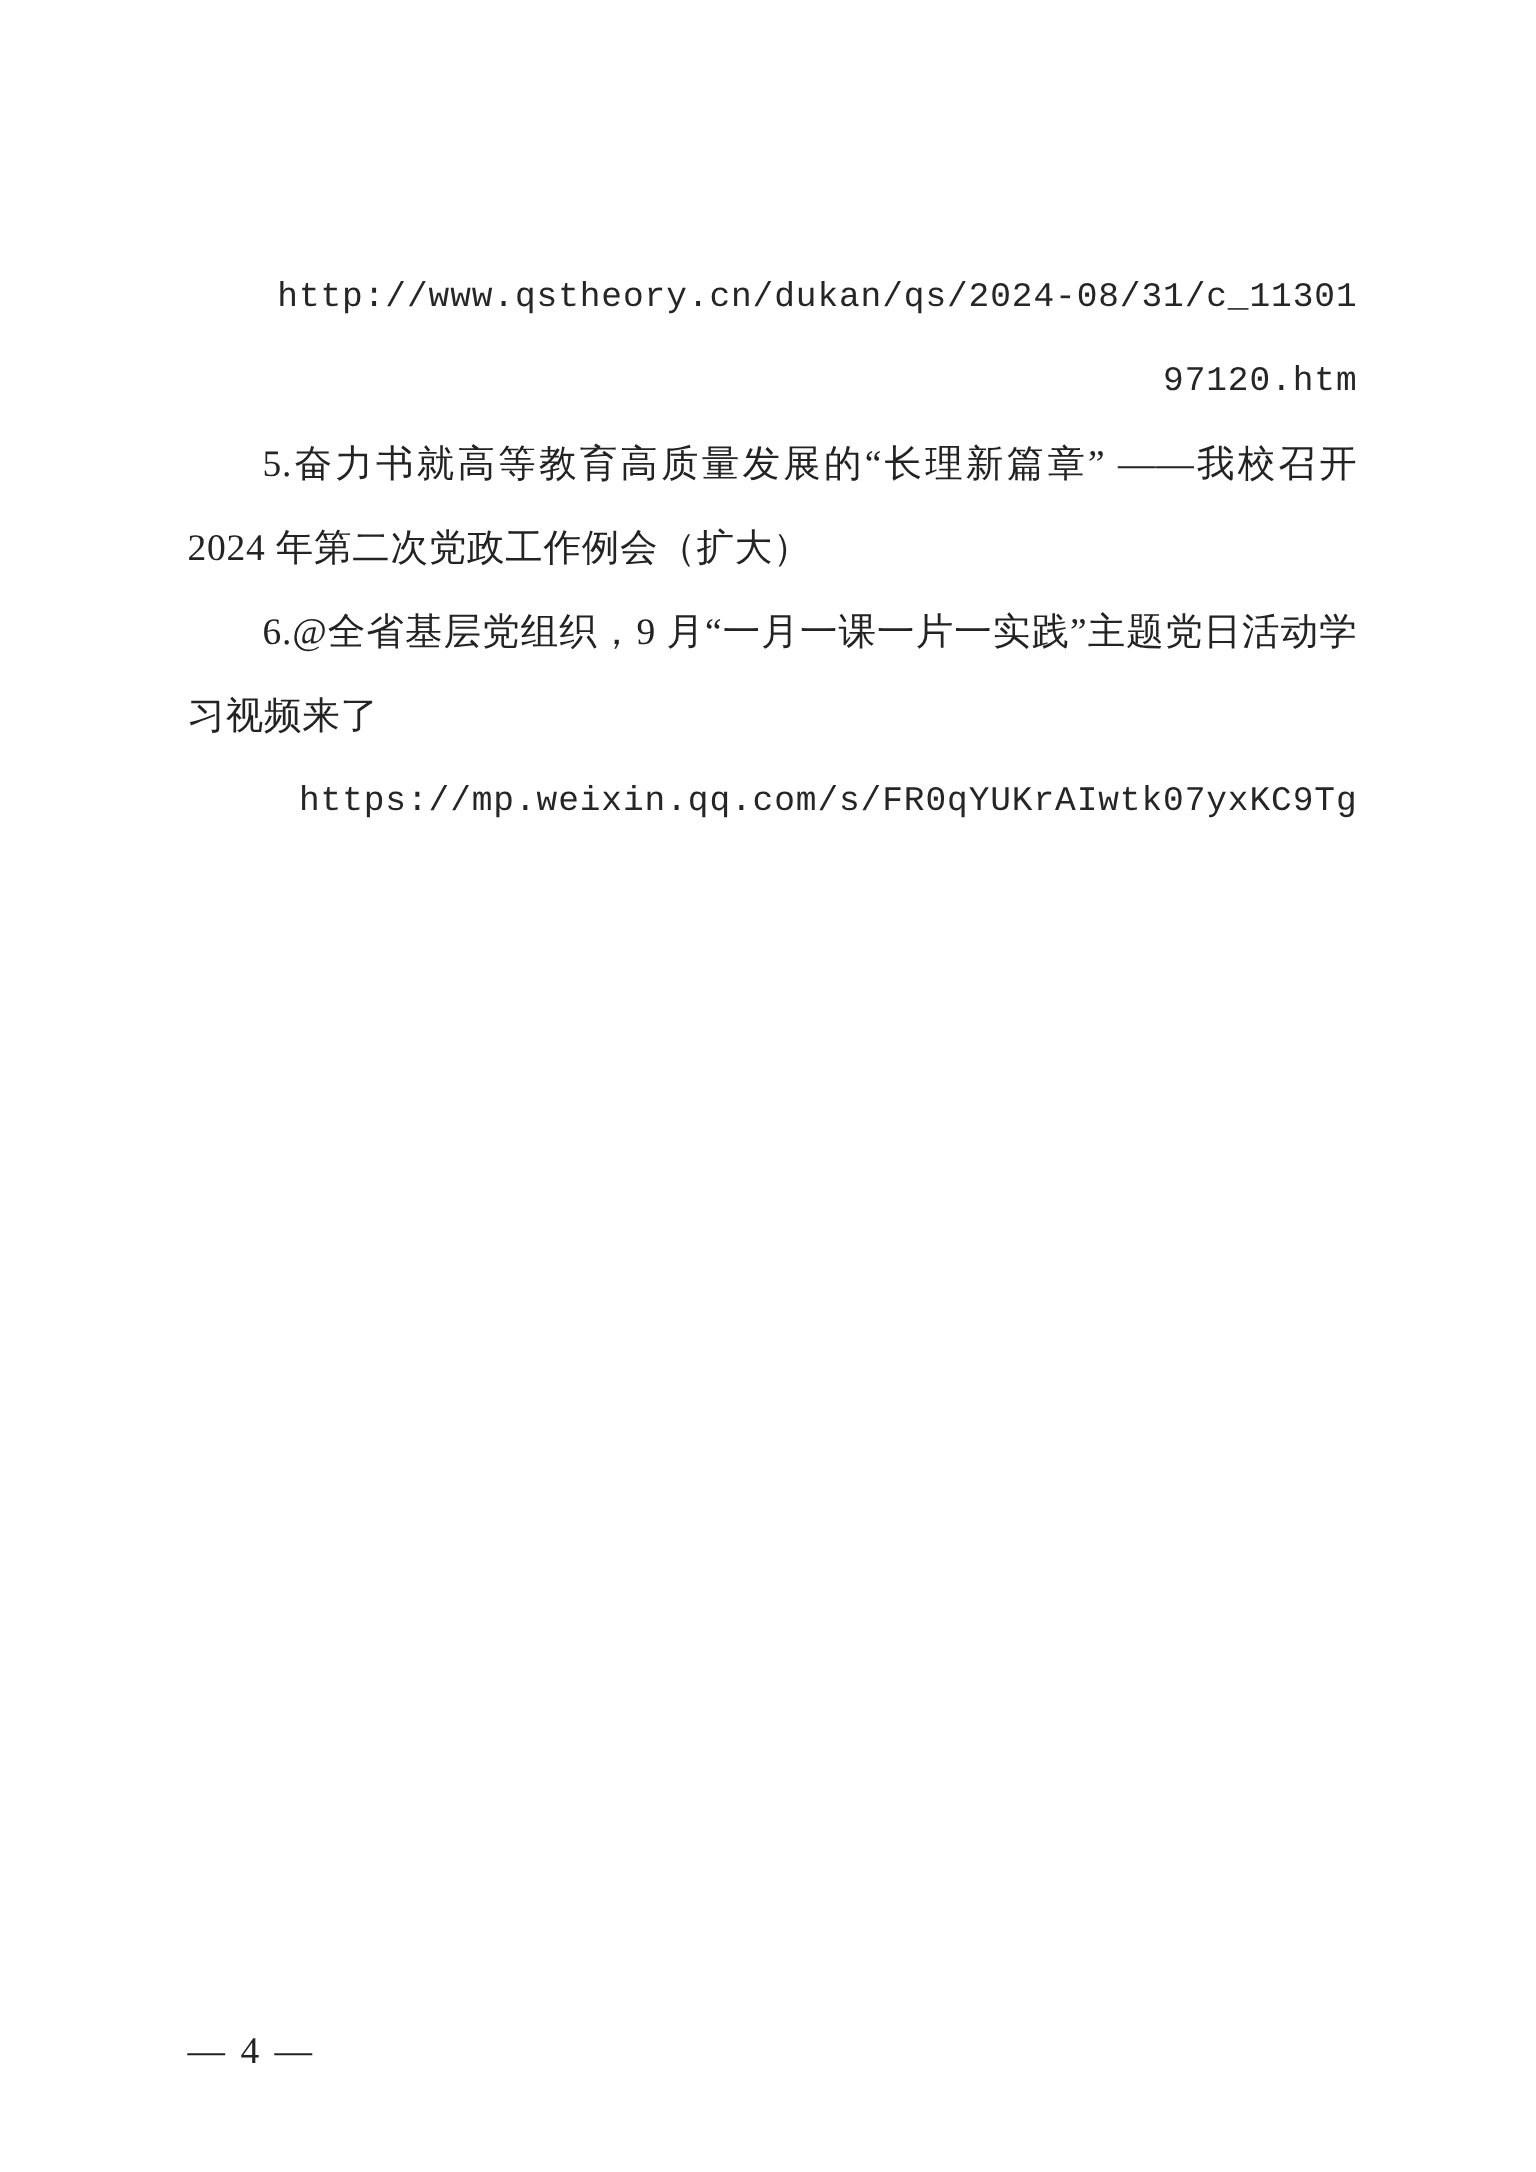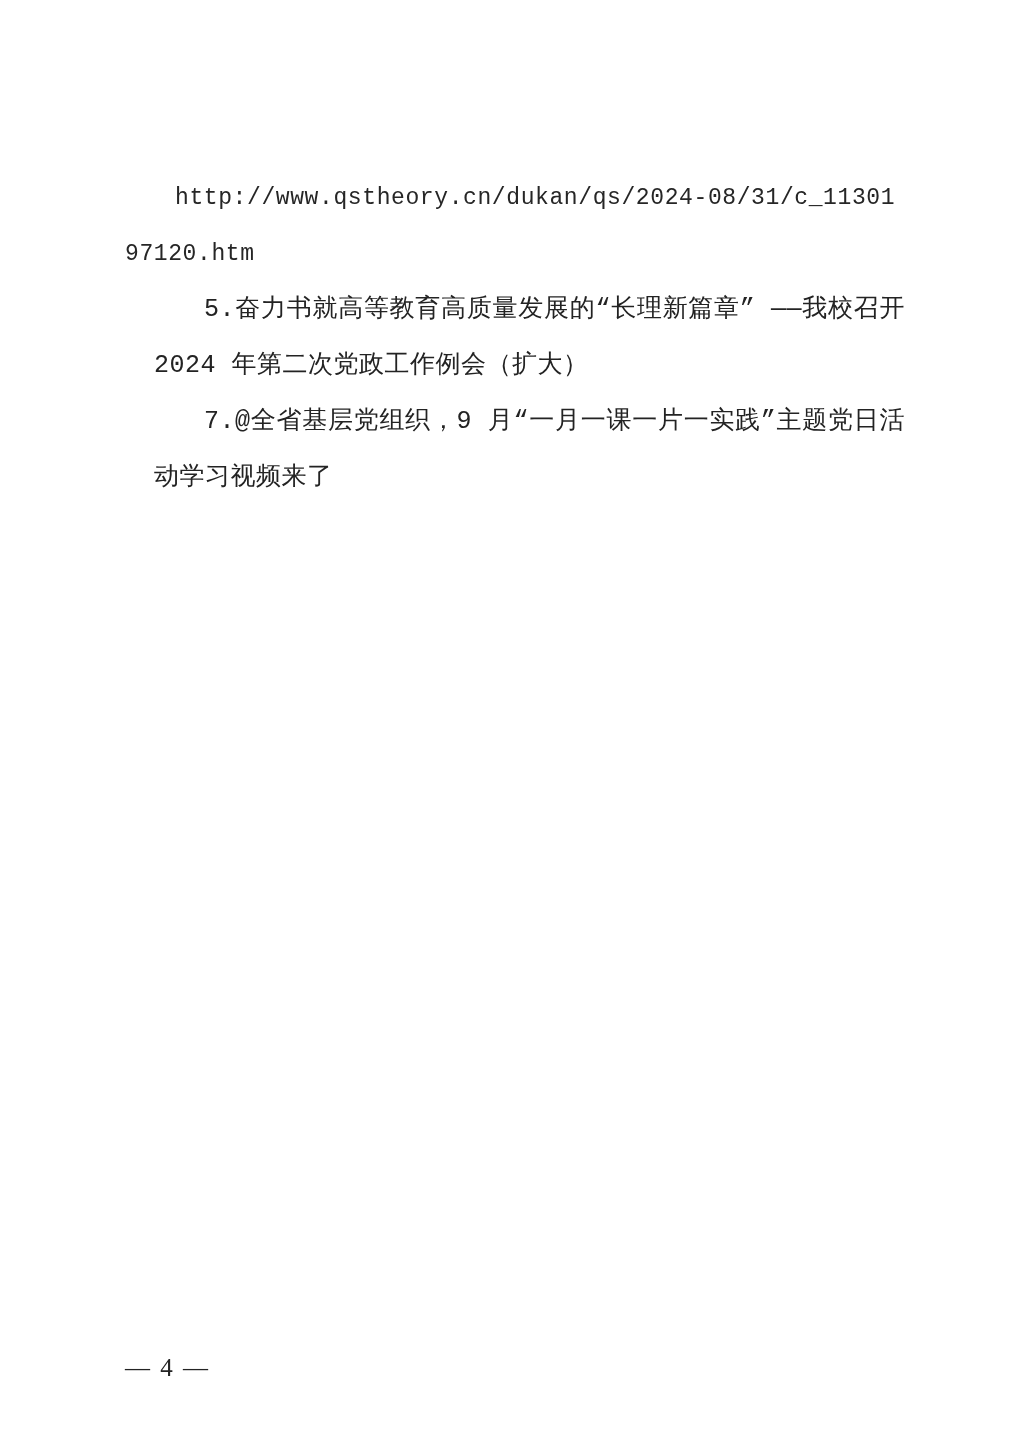--- a/index.html
+++ b/index.html
@@ -35,27 +35,27 @@
     text-indent: 50px;
   }
   .url {
     font-family: "Liberation Mono", "DejaVu Sans Mono", monospace;
     font-size: 23px;
     line-height: 56px;
     color: #262626;
     margin: 0;
     letter-spacing: 0.6px;
     word-break: break-all;
+    text-align: right;
   }
   .url.indent {
     text-indent: 50px;
   }
   .cjk {
-    font-family: Liberation Mono, monospace;
-    margin-left: 29px;
+    font-family: Liberation Serif, serif;
   }
   .footer {
     position: absolute;
     left: 125px;
     bottom: 66px;
     font-family: "Liberation Serif", "DejaVu Serif", serif;
     font-size: 25px;
     color: #232323;
     letter-spacing: 2px;
   }
@@ -65,20 +65,21 @@
 
 <div class="page">
 
   <div class="content">
 
     <p class="url indent">http://www.qstheory.cn/dukan/qs/2024-08/31/c_1130197120.htm</p>
 
     <p class="para indent cjk">5.奋力书就高等教育高质量发展的“长理新篇章” ——我校召开 2024 年第二次党政工作例会（扩大）</p>
 
 
-    <p class="para indent cjk">7.@全省基层党组织，9 月“一月一课一片一实践”主题党日活动学习视频来了</p>
+    <p class="para indent cjk">6.@全省基层党组织，9 月“一月一课一片一实践”主题党日活动学习视频来了</p>
 
+    <p class="url indent">https://mp.weixin.qq.com/s/FR0qYUKrAIwtk07yxKC9Tg</p>
 
   </div>
 
   <div class="footer">— 4 —</div>
 
 </div>
 
 </body></html>

